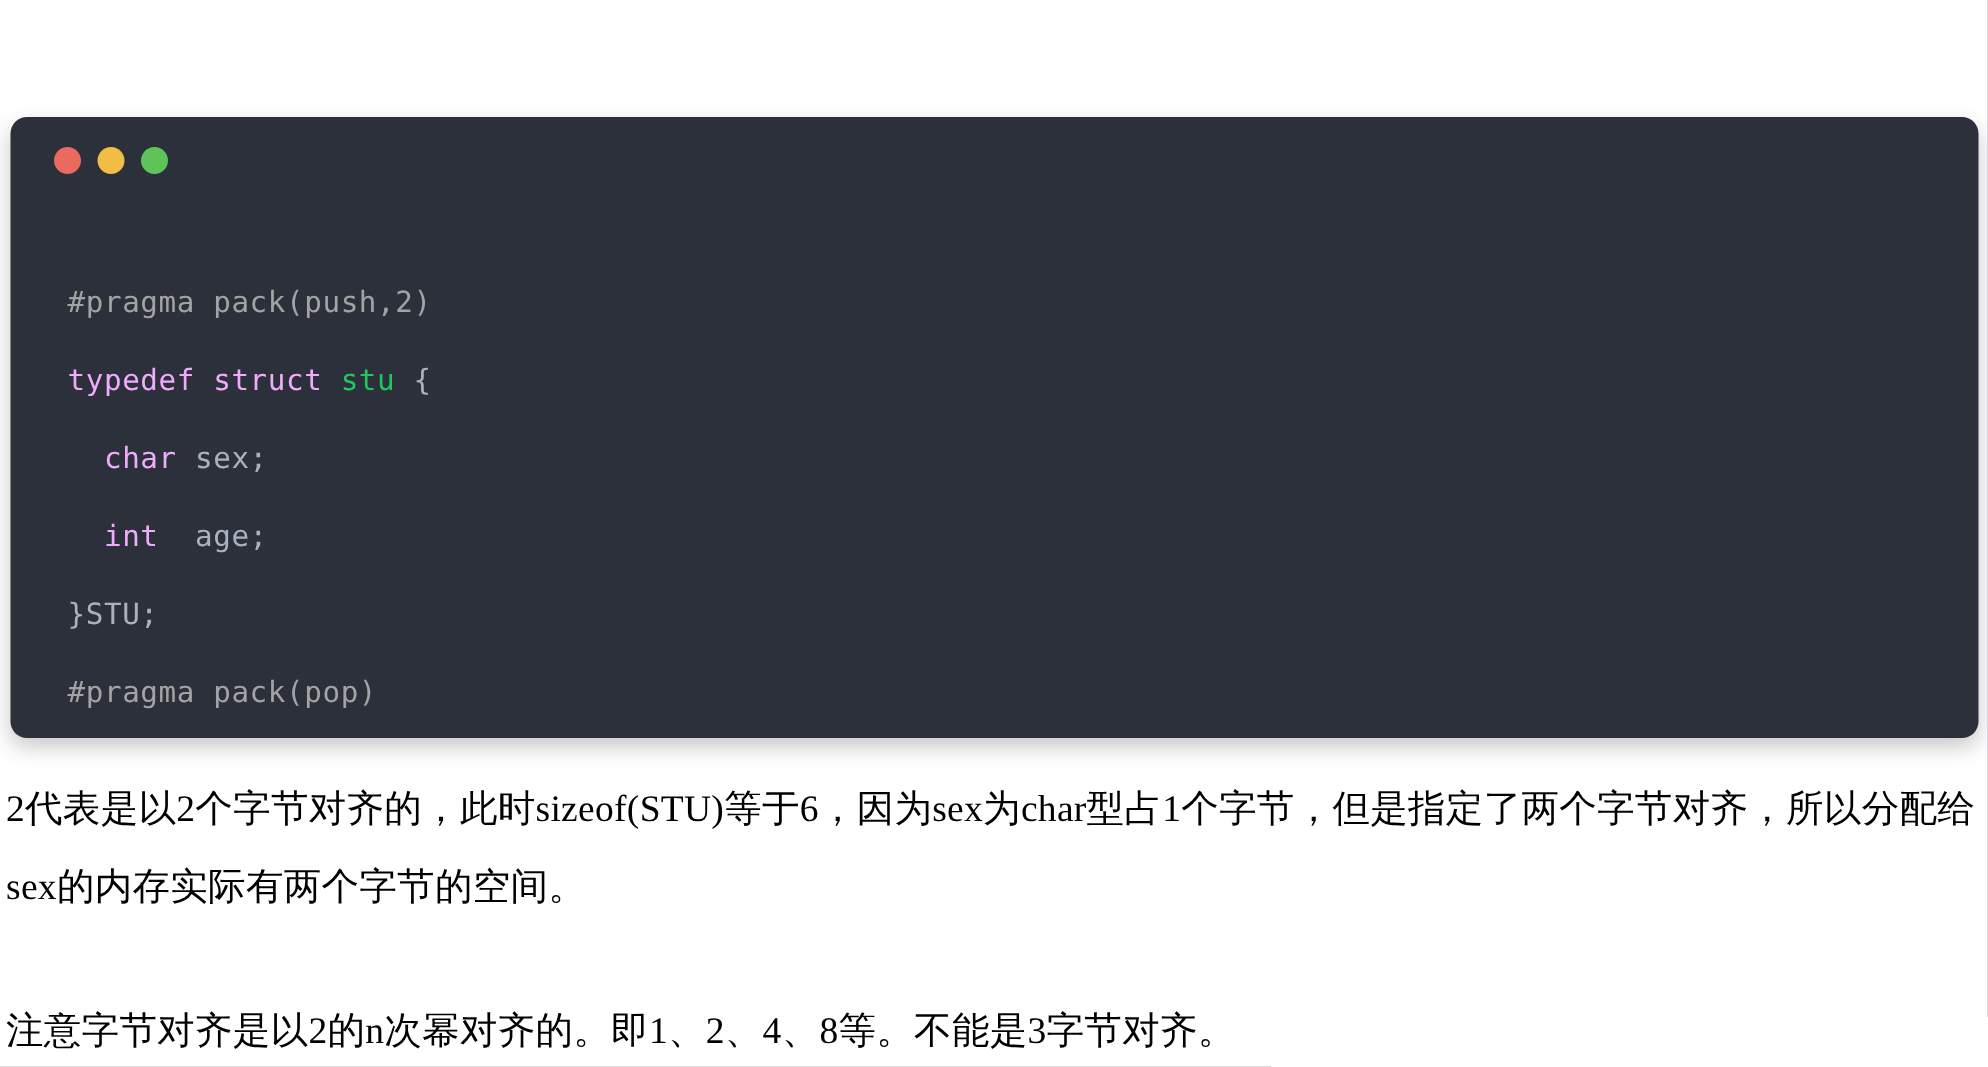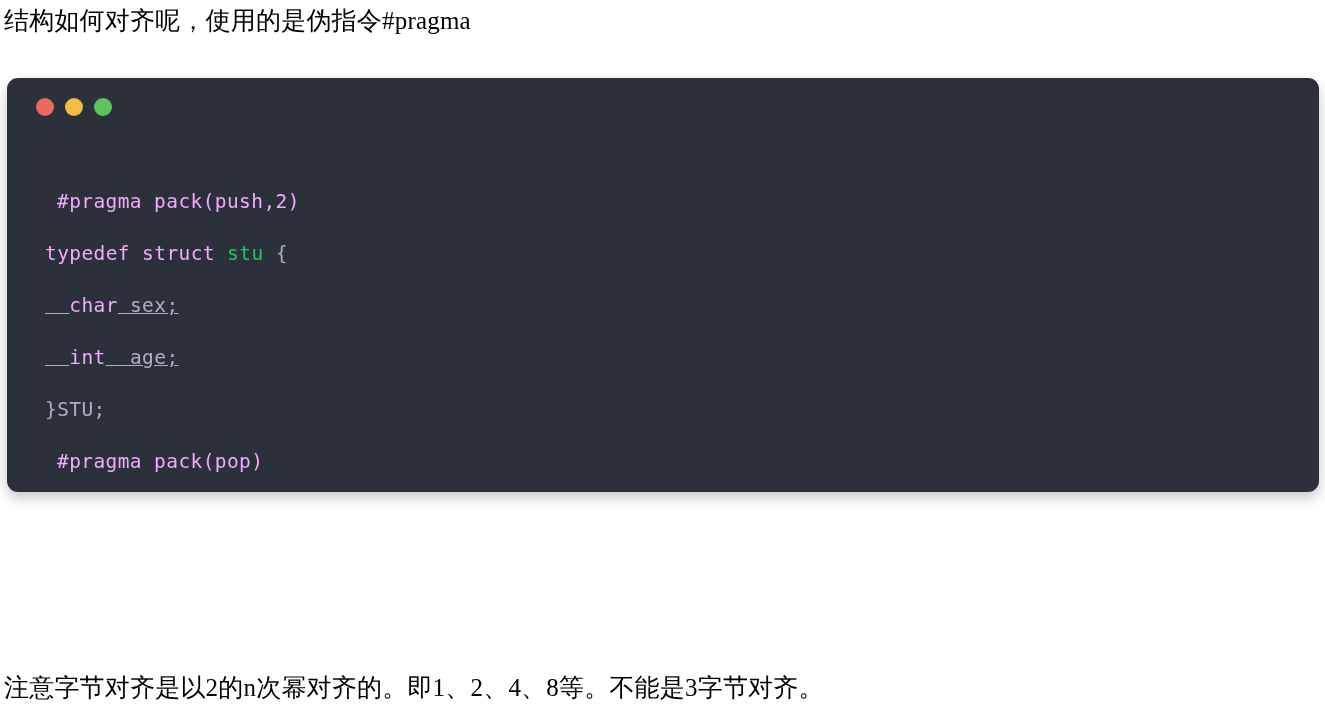--- a/index.html
+++ b/index.html
@@ -80,51 +80,51 @@
     box-sizing: border-box;
     font-family: "DejaVu Sans Mono", "Liberation Mono", monospace;
     font-size: 19.5px;
     line-height: 52px;
     white-space: pre;
     letter-spacing: 0.4px;
   }
   .code-line { height: 52px; }
 
   
-  .tok-pre   { color: #f0abfc; margin-left: 12px; }  
+  .tok-pre   { color: #a3a3a3; }  
   .tok-kw    { color: #f0abfc; }  
   .tok-type  { color: #22c55e; }  
   .tok-punct { color: #abb2bf; }  
-  .tok-plain { color: #abb2bf; text-decoration: underline; }
+  .tok-plain { color: #abb2bf; }
 
   
   .para {
     position: absolute;
     left: 4px;
     width: 1318px;
     font-size: 25px;
     line-height: 52px;
     color: #000000;
     letter-spacing: 0.2px;
   }
   .para-1 { top: 514px; }
   .para-2 { top: 662px; white-space: nowrap; }
 </style>
 </head>
 <body>
 
 <div class="page">
 
-  <div class="intro-line">结构如何对齐呢，使用的是伪指令#pragma</div>
 
   <div class="code-card">
     <div class="titlebar">
       <span class="dot dot-red"></span>
       <span class="dot dot-yellow"></span>
       <span class="dot dot-green"></span>
     </div>
     <div class="code-body" id="code-body"><div class="code-line"><span class="tok-pre">#pragma pack(push,2)</span></div><div class="code-line"><span class="tok-kw">typedef struct </span><span class="tok-type">stu </span><span class="tok-punct">{</span></div><div class="code-line"><span class="tok-plain">  </span><span class="tok-kw">char</span><span class="tok-plain"> sex;</span></div><div class="code-line"><span class="tok-plain">  </span><span class="tok-kw">int</span><span class="tok-plain">  age;</span></div><div class="code-line"><span class="tok-punct">}STU;</span></div><div class="code-line"><span class="tok-pre">#pragma pack(pop)</span></div></div>
   </div>
 
+  <div class="para para-1">2代表是以2个字节对齐的，此时sizeof(STU)等于6，因为sex为char型占1个字节，但是指定了两个字节对齐，所以分配给sex的内存实际有两个字节的空间。</div>
 
   <div class="para para-2">注意字节对齐是以2的n次幂对齐的。即1、2、4、8等。不能是3字节对齐。</div>
 
 </div>
 
 </body></html>

